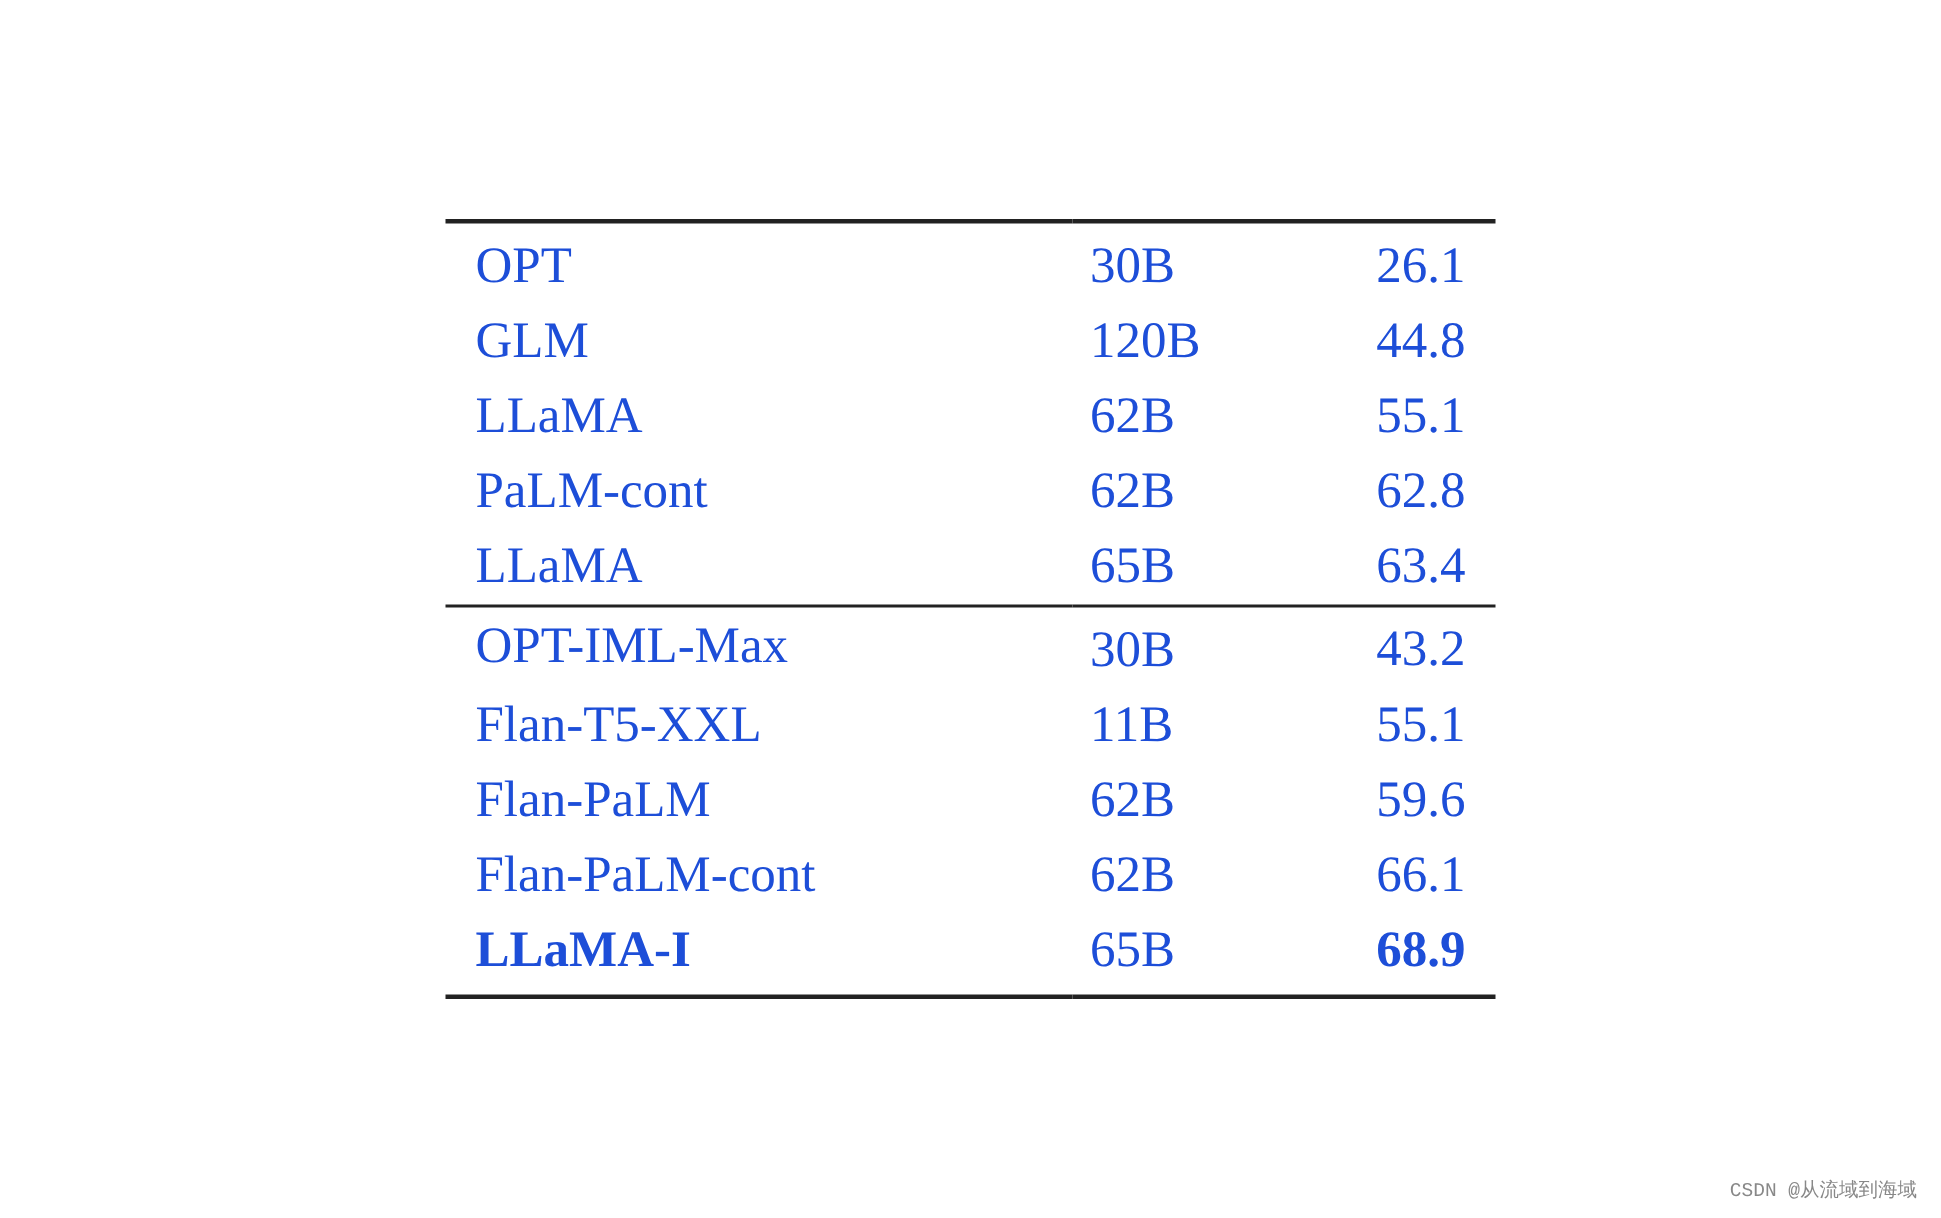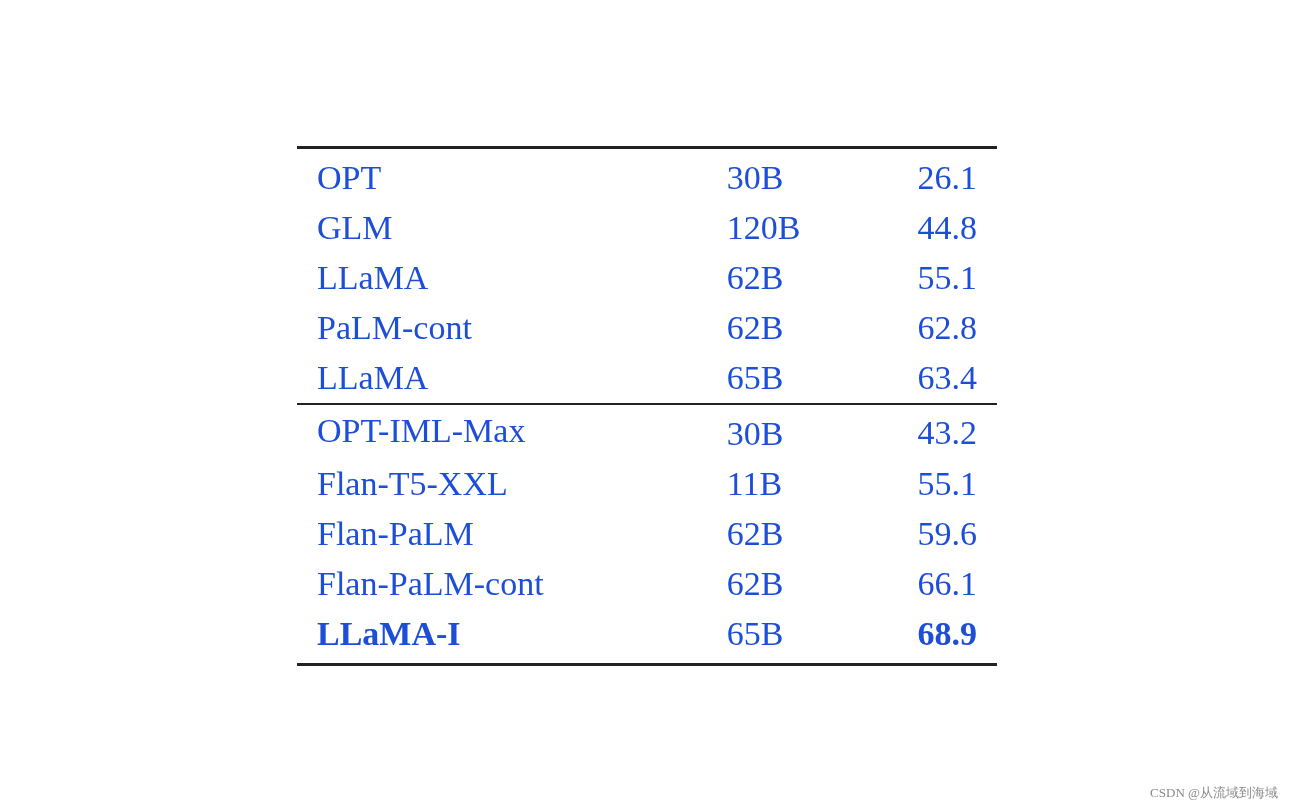--- a/index.html
+++ b/index.html
@@ -54,21 +54,21 @@
     .bold-score {
       font-weight: 900;
     }
 
     .watermark {
       position: absolute;
       bottom: 10px;
       right: 16px;
       font-size: 13px;
       color: #888;
-      font-family: Liberation Serif, serif;
+      font-family: Liberation Mono, monospace;
     }
   </style>
 </head>
 <body>
 
 <div class="table-container">
   <table>
     <tbody id="table-body">
     <tr style="border-top: 3px solid #222;">
           <td class="model-name" style="border-top: 3px solid rgb(34, 34, 34); padding-top: 10px;">OPT</td>

